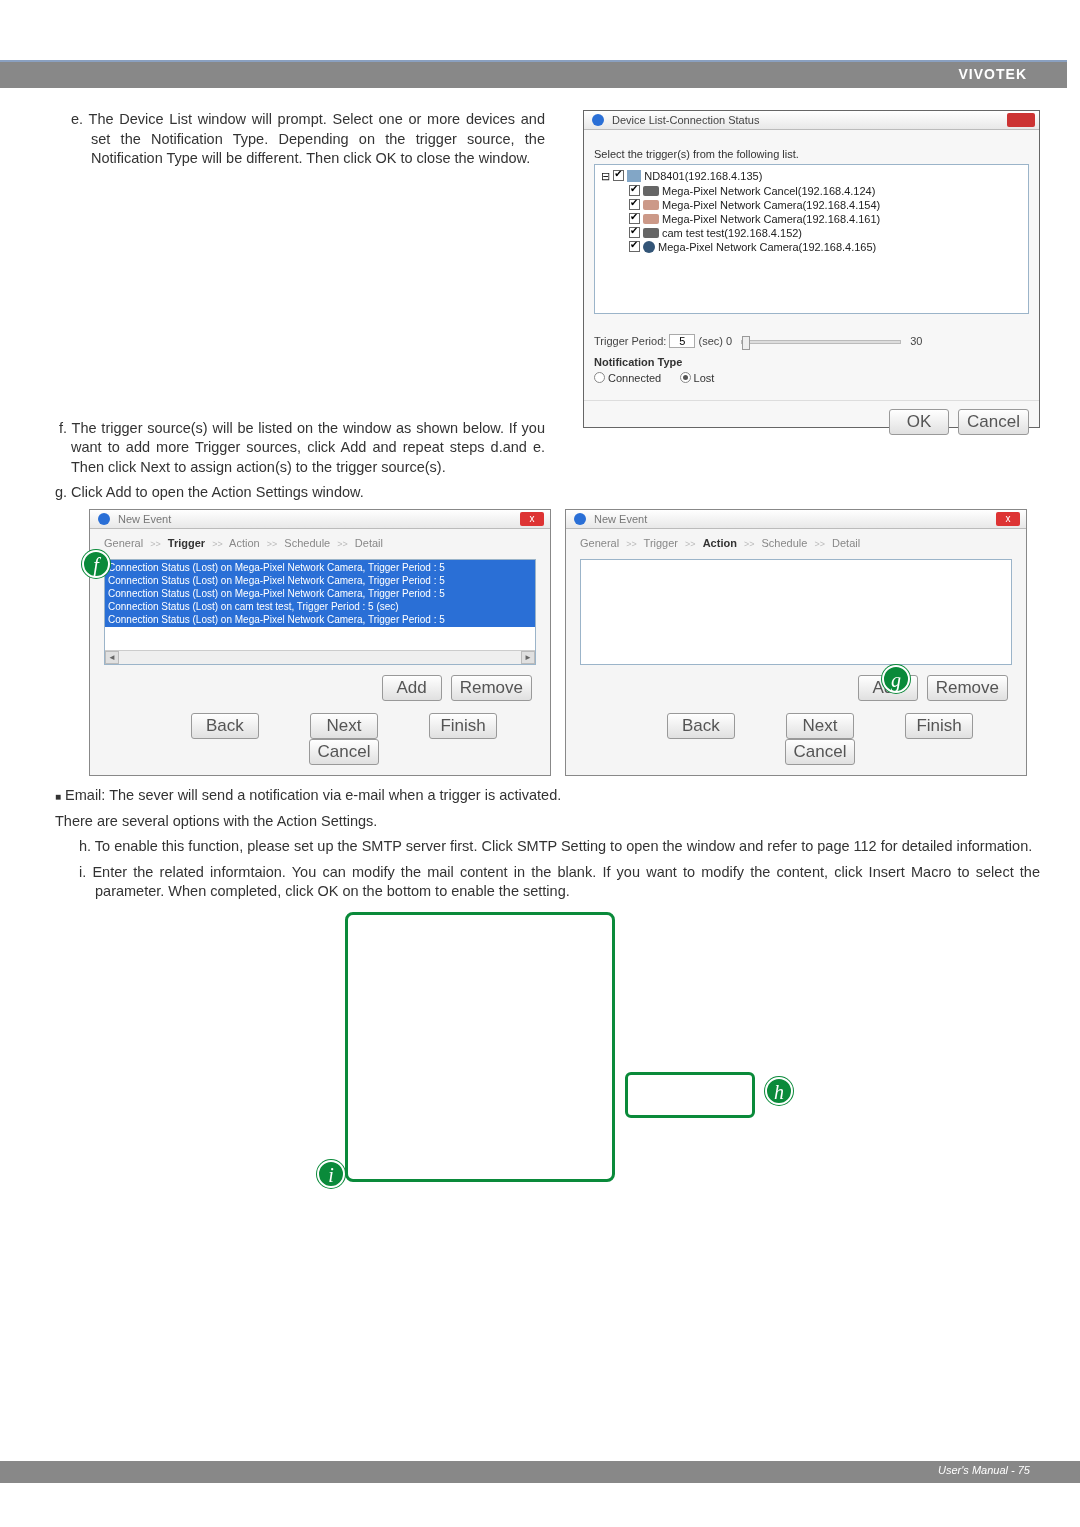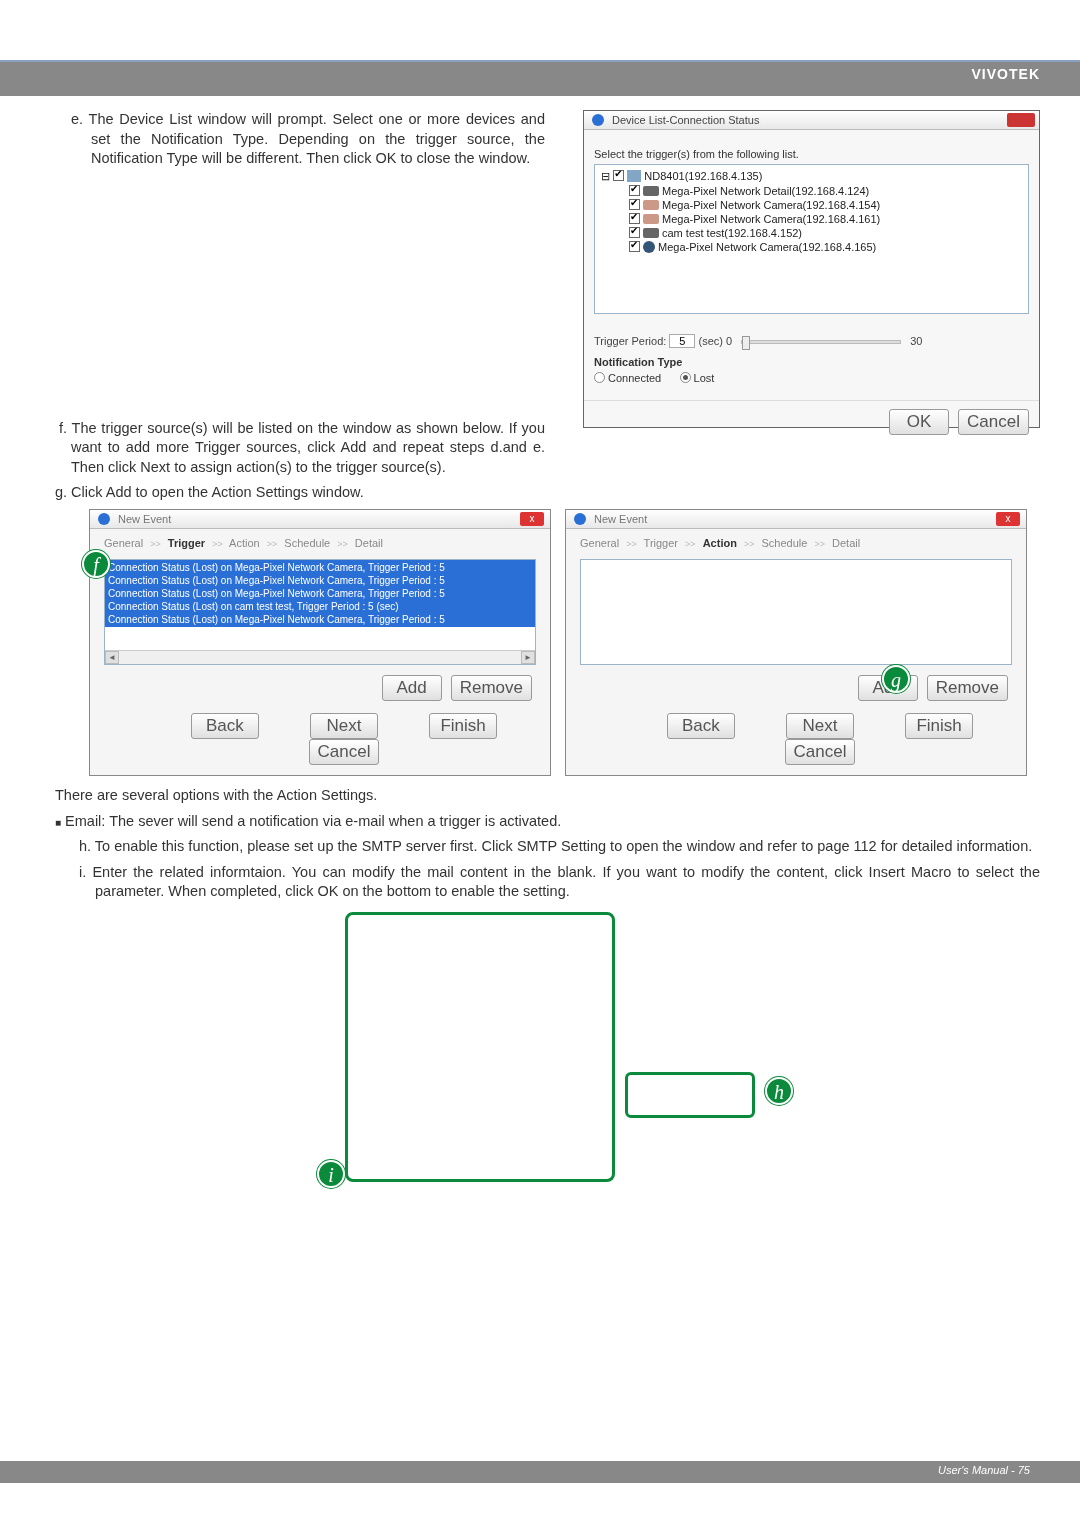--- a/index.html
+++ b/index.html
@@ -8,22 +8,22 @@
     height: 1527px;
     background: #fff;
     font-family: Arial, Helvetica, sans-serif;
     color: #333;
     position: relative;
   }
   .header-bar {
     position: absolute;
     top: 60px;
     left: 0;
-    right: 0;
-    height: 36px;
+    right: 13px;
+    height: 28px;
     background: #888;
     border-top: 2px solid #8aa0c0;
   }
   .header-brand {
     position: absolute;
     right: 40px;
     top: 4px;
     font-weight: bold;
     color: #fff;
     font-size: 14px;
@@ -341,22 +341,22 @@
         <span class="winbtn">Back</span>
         <span class="winbtn">Next</span>
         <span class="winbtn">Finish</span>
         <span class="winbtn">Cancel</span>
       </div>
       <div class="badge badge-g">g</div>
     </div>
   </div>
 
   <div class="lower">
+    <p class="para"><span class="blacksq">■</span> <span>Email: The sever will send a notification via e-mail when a trigger is activated.</span></p>
     <p class="para">There are several options with the Action Settings.</p>
-    <p class="para"><span class="blacksq">■</span> <span>Email: The sever will send a notification via e-mail when a trigger is activated.</span></p>
     <p class="para indent-b">h. To enable this function, please set up the SMTP server first. Click SMTP Setting to open the window and refer to page 112 for detailed information.</p>
     <p class="para indent-b">i. Enter the related informtaion. You can modify the mail content in the blank. If you want to modify the content, click Insert Macro to select the parameter. When completed, click OK on the bottom to enable the setting.</p>
   </div>
 
   <div class="action-area">
     <div class="action-rect"></div>
     <div class="action-rect-h"></div>
     <div class="badge badge-h">h</div>
     <div class="badge badge-i">i</div>
   </div>
@@ -365,21 +365,21 @@
 
 <div class="devlist-win">
   <div class="devlist-title">
     <span>Device List-Connection Status</span>
     <span class="devlist-close"></span>
   </div>
   <div class="devlist-body">
     <div class="devlist-prompt">Select the trigger(s) from the following list.</div>
     <div class="tree-box">
       <div class="tree-line">⊟ <span class="ck"></span><span class="ico-srv"></span><span>ND8401(192.168.4.135)</span></div>
-      <div class="tree-line tree-child"><span class="ck"></span><span class="ico-cam"></span><span>Mega-Pixel Network Detail(192.168.4.124)</span></div>
+      <div class="tree-line tree-child"><span class="ck"></span><span class="ico-cam"></span><span>Mega-Pixel Network Cancel(192.168.4.124)</span></div>
       <div class="tree-line tree-child"><span class="ck"></span><span class="ico-cam b"></span><span>Mega-Pixel Network Camera(192.168.4.154)</span></div>
       <div class="tree-line tree-child"><span class="ck"></span><span class="ico-cam b"></span><span>Mega-Pixel Network Camera(192.168.4.161)</span></div>
       <div class="tree-line tree-child"><span class="ck"></span><span class="ico-cam"></span><span>cam test test(192.168.4.152)</span></div>
       <div class="tree-line tree-child"><span class="ck"></span><span class="ico-dome"></span><span>Mega-Pixel Network Camera(192.168.4.165)</span></div>
     </div>
 
     <div class="trigger-row">
       <span>Trigger Period:</span>
       <input class="num" value="5" style="">
       <span>(sec)</span>

